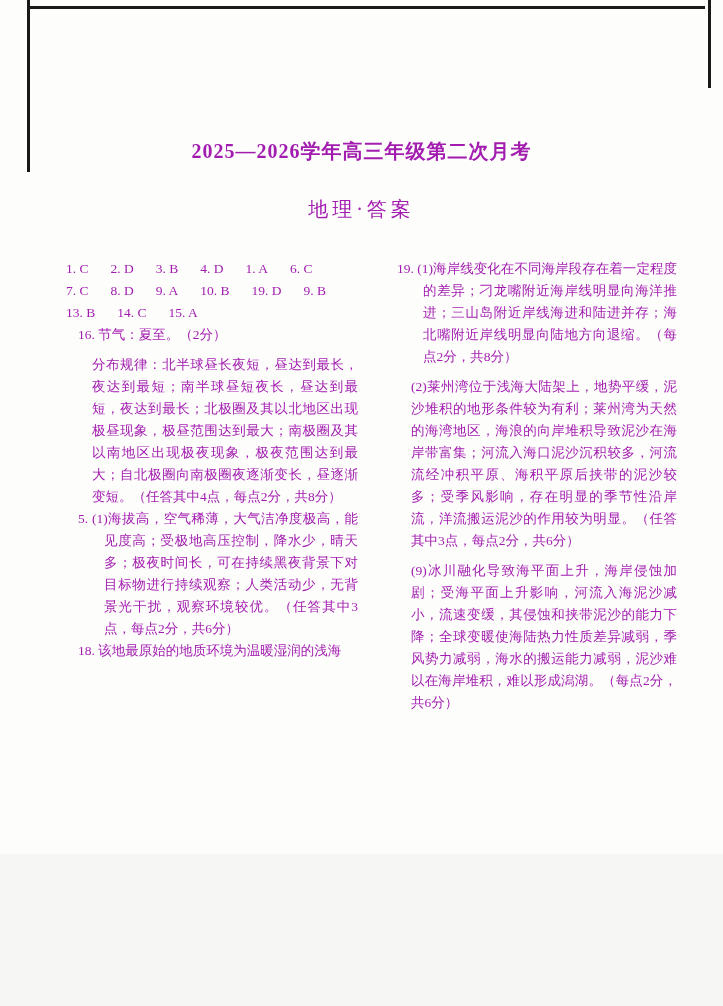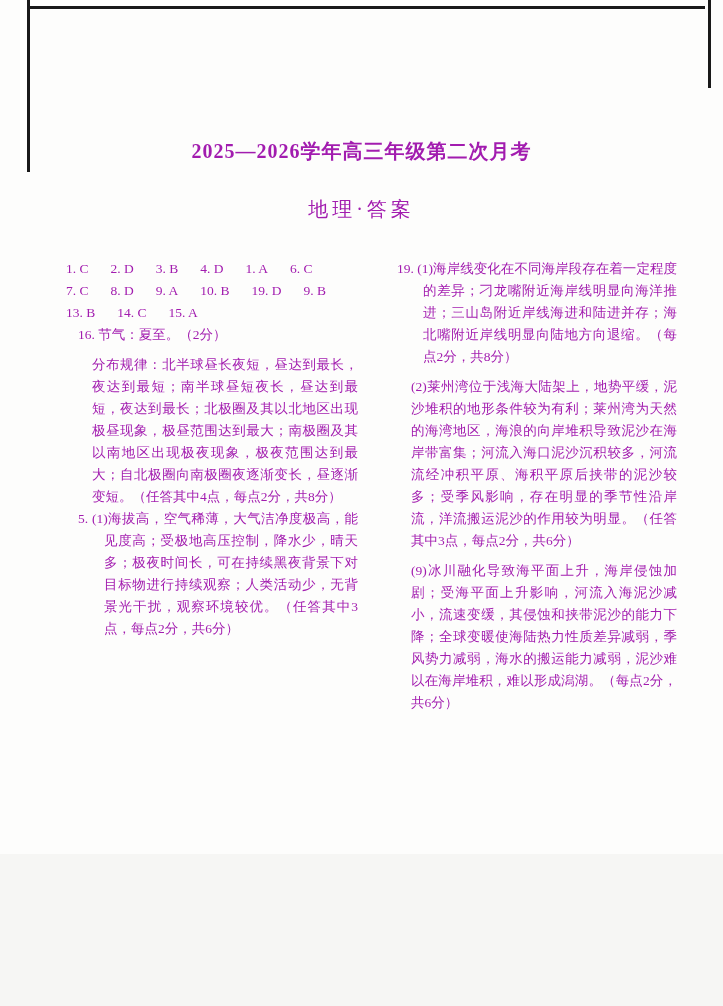--- a/index.html
+++ b/index.html
@@ -94,20 +94,21 @@
       </div>
       <div class="choices-row">
         <span>13. B</span>
         <span>14. C</span>
         <span>15. A</span>
       </div>
 
       <p class="para hang">16. 节气：夏至。（2分）</p>
       <p class="para indent">分布规律：北半球昼长夜短，昼达到最长，夜达到最短；南半球昼短夜长，昼达到最短，夜达到最长；北极圈及其以北地区出现极昼现象，极昼范围达到最大；南极圈及其以南地区出现极夜现象，极夜范围达到最大；自北极圈向南极圈夜逐渐变长，昼逐渐变短。（任答其中4点，每点2分，共8分）</p>
       <p class="para hang">5. (1)海拔高，空气稀薄，大气洁净度极高，能见度高；受极地高压控制，降水少，晴天多；极夜时间长，可在持续黑夜背景下对目标物进行持续观察；人类活动少，无背景光干扰，观察环境较优。（任答其中3点，每点2分，共6分）</p>
+      <p class="para hang">18. 该地最原始的地质环境为温暖湿润的浅海</p>
     </div>
 
     <div class="col">
       <p class="para hang">19. (1)海岸线变化在不同海岸段存在着一定程度的差异；刁龙嘴附近海岸线明显向海洋推进；三山岛附近岸线海进和陆进并存；海北嘴附近岸线明显向陆地方向退缩。（每点2分，共8分）</p>
       <p class="para indent">(2)莱州湾位于浅海大陆架上，地势平缓，泥沙堆积的地形条件较为有利；莱州湾为天然的海湾地区，海浪的向岸堆积导致泥沙在海岸带富集；河流入海口泥沙沉积较多，河流流经冲积平原、海积平原后挟带的泥沙较多；受季风影响，存在明显的季节性沿岸流，洋流搬运泥沙的作用较为明显。（任答其中3点，每点2分，共6分）</p>
       <p class="para indent">(9)冰川融化导致海平面上升，海岸侵蚀加剧；受海平面上升影响，河流入海泥沙减小，流速变缓，其侵蚀和挟带泥沙的能力下降；全球变暖使海陆热力性质差异减弱，季风势力减弱，海水的搬运能力减弱，泥沙难以在海岸堆积，难以形成潟湖。（每点2分，共6分）</p>
     </div>
 
   </div>
 </div>

